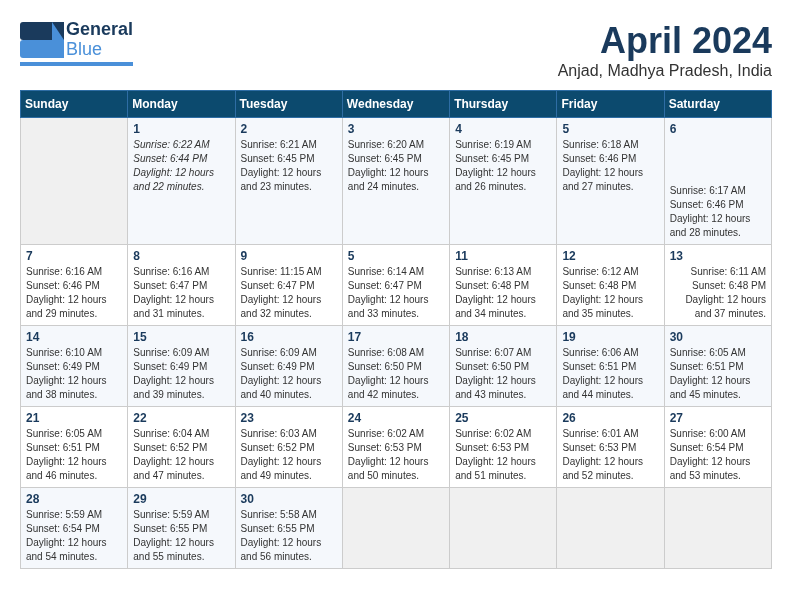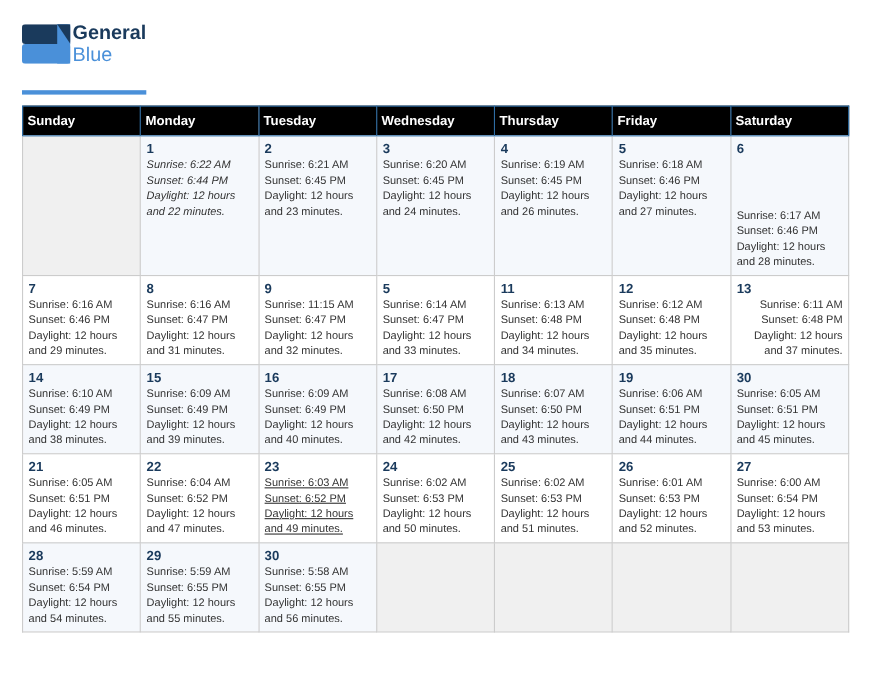--- a/index.html
+++ b/index.html
@@ -13,21 +13,20 @@
     .header-area {
       display: flex;
       justify-content: space-between;
       align-items: flex-start;
       margin-bottom: 10px;
     }
     .logo {
       display: flex;
       flex-direction: column;
       align-items: flex-end;
-      gap: 20px;
     }
     .logo-blue-bar {
       width: 100%;
       height: 4px;
       background: #4a90d9;
       margin-top: 2px;
     }
     .title-area {
       text-align: right;
     }
@@ -39,21 +38,21 @@
     .location-title {
       font-size: 16px;
       color: #333;
     }
     .calendar-table {
       width: 100%;
       border-collapse: collapse;
       font-size: 11px;
     }
     .calendar-table thead tr th {
-      background: #000000;
+      background: #0c4a6e;
       color: #fff;
       padding: 6px 4px;
       text-align: left;
       font-size: 12px;
       font-weight: bold;
       border: 1px solid #2e6da4;
     }
     .calendar-table tbody tr td {
       border: 1px solid #ccc;
       vertical-align: top;
@@ -98,20 +97,24 @@
           <polygon points="32,0 44,0 44,18" fill="#1a3a5c"></polygon>
         </svg>
       </div>
       <div style="display:flex;flex-direction:column;line-height:1.1;">
         <span style="font-size:18px;font-weight:bold;color:#1a3a5c;">General</span>
         <span style="font-size:18px;font-weight:normal;color:#4a90d9;">Blue</span>
       </div>
     </div>
     <div class="logo-blue-bar"></div>
   </div>
+  <div class="title-area">
+    <div class="month-title">April 2024</div>
+    <div class="location-title">Anjad, Madhya Pradesh, India</div>
+  </div>
 </div>
 
 <table class="calendar-table">
   <thead>
     <tr>
     <th>Sunday</th>
         <th>Monday</th>
         <th>Tuesday</th>
         <th>Wednesday</th>
         <th>Thursday</th>
@@ -255,21 +258,21 @@
 Daylight: 12 hours and 46 minutes.</div>
         </td>
         <td>
           <span class="day-number">22</span>
           <div class="day-info" style="white-space: pre-line;">Sunrise: 6:04 AM
 Sunset: 6:52 PM
 Daylight: 12 hours and 47 minutes.</div>
         </td>
         <td>
           <span class="day-number">23</span>
-          <div class="day-info" style="white-space: pre-line; text-decoration: underline;">Sunrise: 6:03 AM
+          <div class="day-info" style="white-space: pre-line;">Sunrise: 6:03 AM
 Sunset: 6:52 PM
 Daylight: 12 hours and 49 minutes.</div>
         </td>
         <td>
           <span class="day-number">24</span>
           <div class="day-info" style="white-space: pre-line;">Sunrise: 6:02 AM
 Sunset: 6:53 PM
 Daylight: 12 hours and 50 minutes.</div>
         </td>
         <td>

